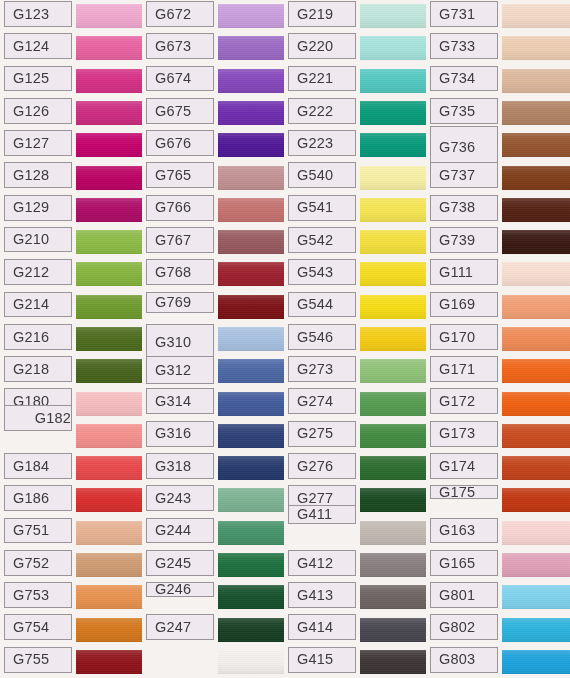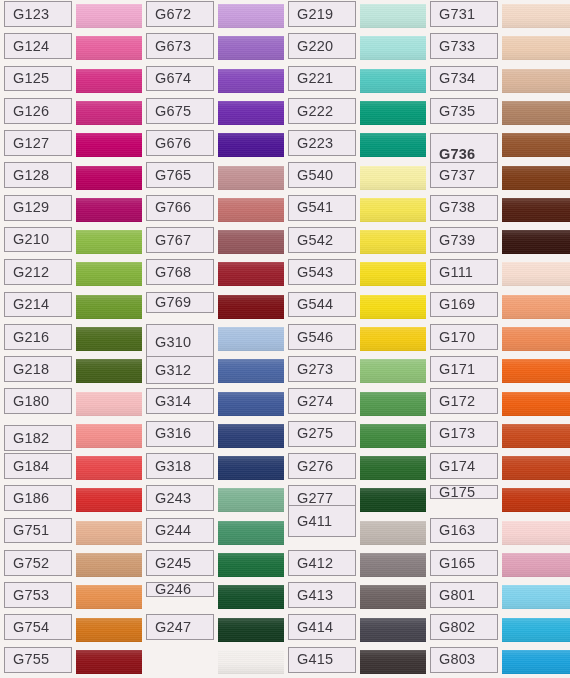--- a/index.html
+++ b/index.html
@@ -205,21 +205,21 @@
         </div>
         <div class="label-cell" style="top: 323.857px; height: 25.8286px;">
           <span class="code">G216</span>
         </div>
         <div class="label-cell" style="top: 356.143px; height: 25.8286px;">
           <span class="code">G218</span>
         </div>
         <div class="label-cell" style="top: 388.429px; height: 25.8286px;">
           <span class="code">G180</span>
         </div>
-        <div class="label-cell" style="top: 425px; height: 25.8286px;">
+        <div class="label-cell" style="top: 405px; height: 25.8286px; justify-content: flex-end;">
           <span class="code">G182</span>
         </div>
         <div class="label-cell" style="top: 453px; height: 25.8286px;">
           <span class="code">G184</span>
         </div>
         <div class="label-cell" style="top: 485.286px; height: 25.8286px;">
           <span class="code">G186</span>
         </div>
         <div class="label-cell" style="top: 517.571px; height: 25.8286px;">
           <span class="code">G751</span>
@@ -516,21 +516,21 @@
         </div>
         <div class="label-cell" style="top: 420.714px; height: 25.8286px;">
           <span class="code">G275</span>
         </div>
         <div class="label-cell" style="top: 453px; height: 25.8286px;">
           <span class="code">G276</span>
         </div>
         <div class="label-cell" style="top: 485.286px; height: 25.8286px;">
           <span class="code">G277</span>
         </div>
-        <div class="label-cell" style="top: 505px; height: 32px;">
+        <div class="label-cell" style="top: 505px; height: 19px;">
           <span class="code">G411</span>
         </div>
         <div class="label-cell" style="top: 549.857px; height: 25.8286px;">
           <span class="code">G412</span>
         </div>
         <div class="label-cell" style="top: 582.143px; height: 25.8286px;">
           <span class="code">G413</span>
         </div>
         <div class="label-cell" style="top: 614.429px; height: 25.8286px;">
           <span class="code">G414</span>
@@ -631,21 +631,21 @@
         </div>
         <div class="label-cell" style="top: 33.2857px; height: 25.8286px;">
           <span class="code">G733</span>
         </div>
         <div class="label-cell" style="top: 65.5714px; height: 25.8286px;">
           <span class="code">G734</span>
         </div>
         <div class="label-cell" style="top: 97.8571px; height: 25.8286px;">
           <span class="code">G735</span>
         </div>
-        <div class="label-cell" style="top: 133px; height: 43px; font-weight: bold;">
+        <div class="label-cell" style="top: 126px; height: 43px;">
           <span class="code">G736</span>
         </div>
         <div class="label-cell" style="top: 162.429px; height: 25.8286px;">
           <span class="code">G737</span>
         </div>
         <div class="label-cell" style="top: 194.714px; height: 25.8286px;">
           <span class="code">G738</span>
         </div>
         <div class="label-cell" style="top: 227px; height: 25.8286px;">
           <span class="code">G739</span>

